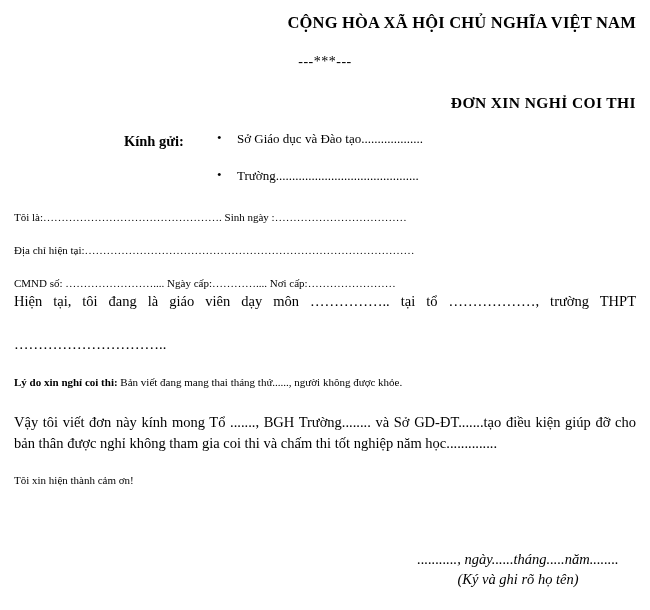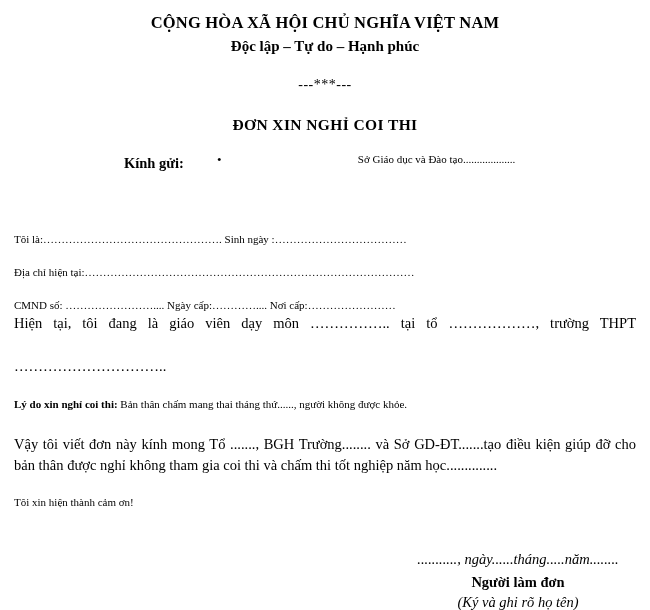--- a/index.html
+++ b/index.html
@@ -19,21 +19,21 @@
   .page {
     position: relative;
     width: 650px;
     height: 610px;
     box-sizing: border-box;
     padding: 0 14px;
   }
 
   
   .nation {
-    text-align: center;
+    text-align: right;
     font-weight: bold;
     font-size: 16.5px;
     letter-spacing: 0.2px;
     margin-top: 12px;
     line-height: 1.35;
   }
   .motto {
     text-align: center;
     font-weight: bold;
     font-size: 15px;
@@ -41,21 +41,21 @@
     line-height: 1.35;
   }
   .stars {
     text-align: center;
     font-size: 14px;
     letter-spacing: 0.5px;
     margin-top: 20px;
     line-height: 1.2;
   }
   .doc-title {
-    text-align: center;
+    text-align: right;
     font-weight: bold;
     font-size: 15.5px;
     letter-spacing: 0.4px;
     margin-top: 22px;
     line-height: 1.3;
   }
 
   
   .recipient {
     position: relative;
@@ -71,25 +71,24 @@
     white-space: nowrap;
   }
   .recipient-list {
     margin: 0;
     padding: 0;
     list-style: none;
   }
   .recipient-list li {
     position: relative;
     padding-left: 223px;
-    font-size: 11px;
+    font-size: 13px;
     line-height: 1.35;
     margin-bottom: 19px;
     white-space: nowrap;
-    text-align: center;
   }
   .recipient-list li::before {
     content: "\2022";
     position: absolute;
     left: 203px;
     top: -1px;
     font-size: 13px;
   }
 
   
@@ -165,47 +164,46 @@
     line-height: 1.35;
     margin-top: 1px;
   }
 </style>
 </head>
 <body>
 
 <div class="page">
 
   <div class="nation">CỘNG HÒA XÃ HỘI CHỦ NGHĨA VIỆT NAM</div>
-  <div class="motto">Độc lập – Tự do – Hạnh phúc</div>
   <div class="stars">---***---</div>
   <div class="doc-title">ĐƠN XIN NGHỈ COI THI</div>
 
   <div class="recipient">
     <div class="recipient-label">Kính gửi:</div>
     <ul class="recipient-list">
       <li>Sở Giáo dục và Đào tạo...................</li>
+      <li>Trường............................................</li>
     </ul>
   </div>
 
   <div class="line">Tôi là:…………………………………………. Sinh ngày :………………………………</div>
 
   <div class="line">Địa chỉ hiện tại:………………………………………………………………………………</div>
 
   <div class="line">CMND số: …………………….... Ngày cấp:………….... Nơi cấp:……………………</div>
 
   <div class="justified-line">Hiện tại, tôi đang là giáo viên dạy môn …………….. tại tổ ………………, trường THPT</div>
   <div class="cont-dots">…………………………..</div>
 
   <div class="line wrap reason">
-    <span class="lbl">Lý do xin nghỉ coi thi:</span><span> Bản thân chấm mang thai tháng thứ......, người không được khỏe.</span>
+    <span class="lbl">Lý do xin nghỉ coi thi:</span><span> Bản viết đang mang thai tháng thứ......, người không được khỏe.</span>
   </div>
 
   <div class="para-justify force">Vậy tôi viết đơn này kính mong Tổ ......., BGH Trường........ và Sở GD-ĐT.......tạo điều kiện giúp đỡ cho bản thân được nghỉ không tham gia coi thi và chấm thi tốt nghiệp năm học..............</div>
 
   <div class="line thanks">Tôi xin hiện thành cảm ơn!</div>
 
   <div class="sign">
     <div class="date">..........., ngày......tháng.....năm........</div>
-    <div class="who">Người làm đơn</div>
     <div class="note">(Ký và ghi rõ họ tên)</div>
   </div>
 
 </div>
 
 </body></html>

